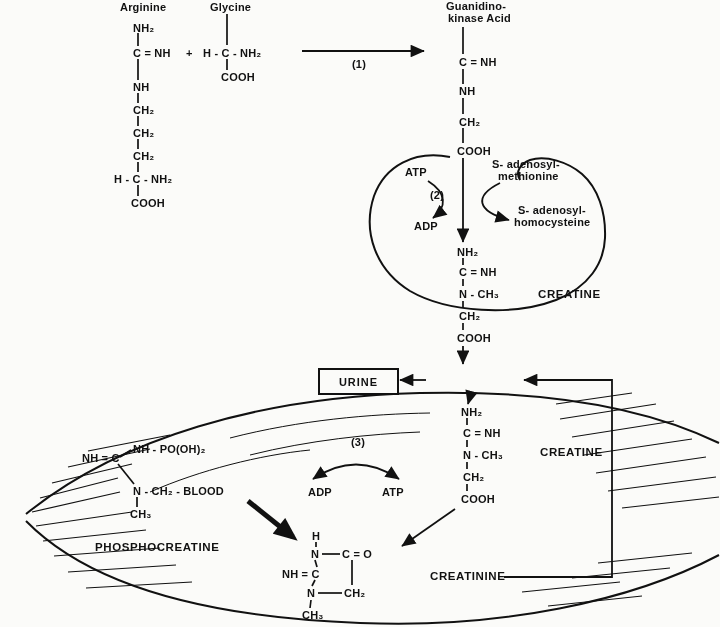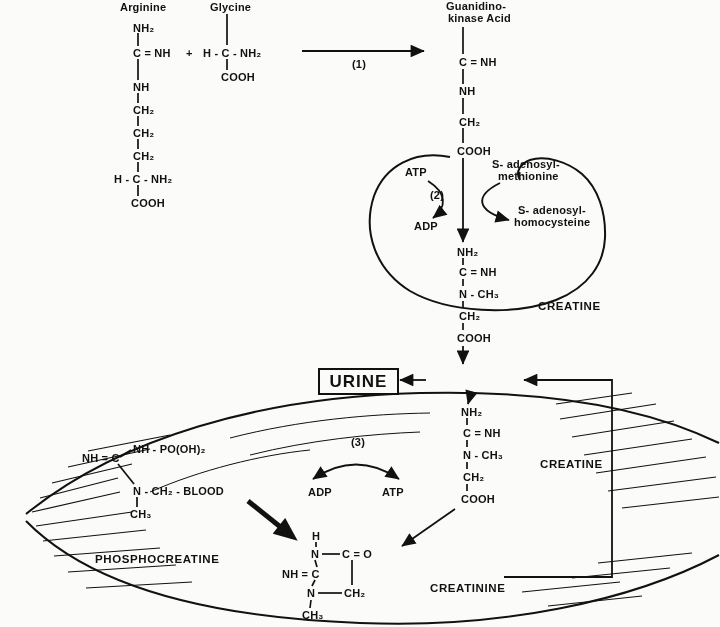--- a/index.html
+++ b/index.html
@@ -4,24 +4,24 @@
 <style>
   html,body{margin:0;padding:0;background:#e9e9e9;}
   #stage{
     position:relative;width:720px;height:627px;background:#fbfbf9;overflow:hidden;
     font-family:"Liberation Sans","DejaVu Sans",sans-serif;
   }
   .t{
     position:absolute;font-weight:bold;font-size:11px;line-height:12px;
     color:#111;white-space:nowrap;letter-spacing:0.2px;
   }
-  .big{font-size:11.5px;letter-spacing:0.6px;margin-top:12px;}
+  .big{font-size:11.5px;letter-spacing:0.6px;}
   .box{
     position:absolute;border:2px solid #111;display:flex;align-items:center;justify-content:center;
-    font-weight:bold;font-size:17px;color:#111;letter-spacing:1px;background:#fbfbf9;
+    font-weight:bold;font-size:11px;color:#111;letter-spacing:1px;background:#fbfbf9;
   }
   #enzbox{
     position:absolute;left:30px;top:256px;width:253px;height:124px;border:2px solid #111;background:#fbfbf9;
   }
   #enzbox .title{
     position:absolute;left:0;right:60px;top:9px;text-align:center;font-weight:bold;font-size:11.5px;
     text-decoration:underline;letter-spacing:1px;color:#111;
   }
   .enzrow{position:absolute;left:0;font-weight:bold;font-size:10.5px;color:#111;white-space:nowrap;}
   .enzrow .num{position:absolute;left:18px;top:0;}

